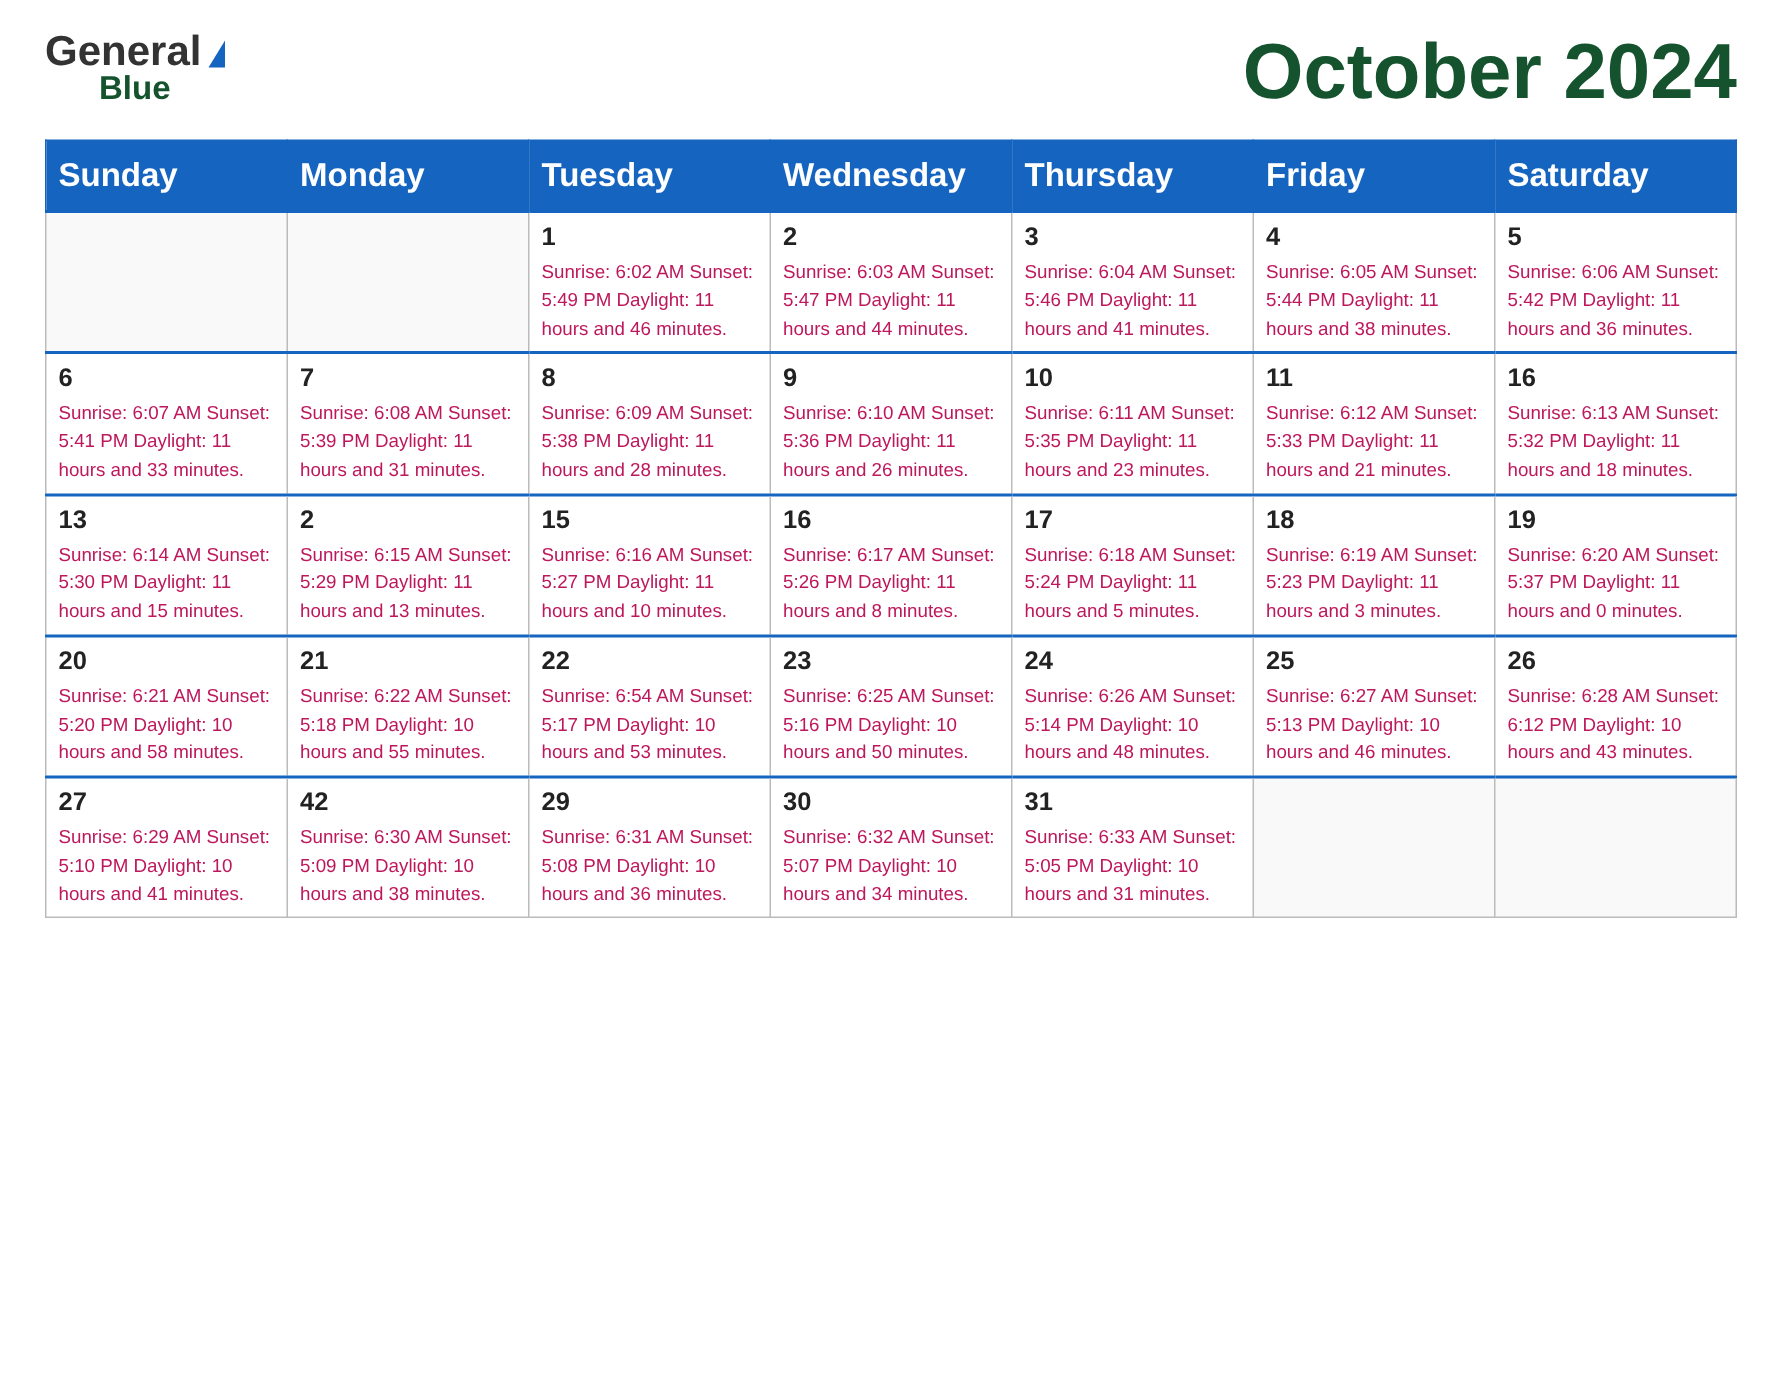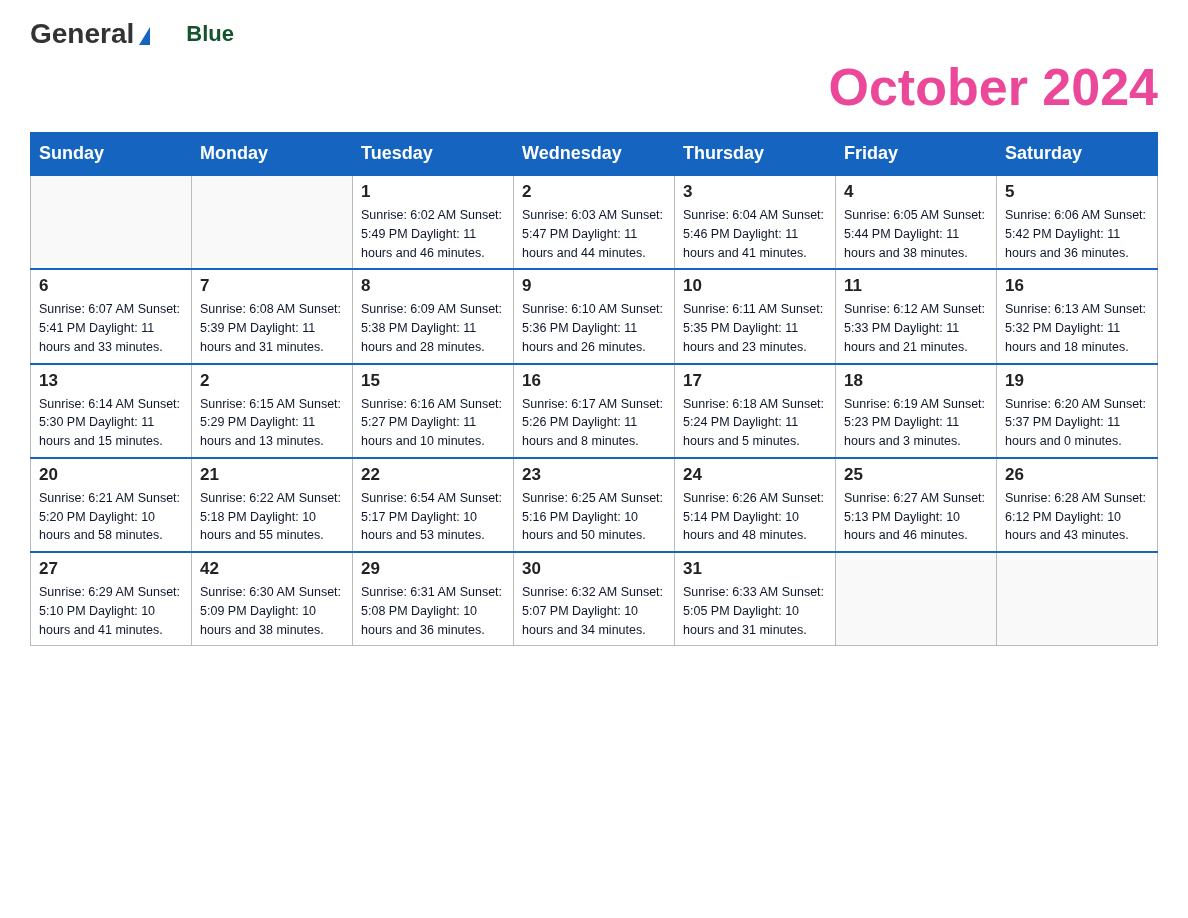--- a/index.html
+++ b/index.html
@@ -11,81 +11,80 @@
       min-height: 918px;
     }
     .header {
       display: flex;
       justify-content: space-between;
       align-items: flex-start;
       margin-bottom: 16px;
     }
     .logo {
       display: flex;
-      flex-direction: row;
-      align-items: center;
+      flex-direction: column;
+      align-items: flex-start;
     }
     .logo-text-general {
       font-size: 28px;
       font-weight: bold;
       color: #333;
       line-height: 1;
     }
     .logo-text-blue {
       font-size: 22px;
       font-weight: bold;
       color: #14532d;
       line-height: 1;
       margin-left: 36px;
     }
     .title-block {
       text-align: right;
     }
     .month-year {
       font-size: 52px;
       font-weight: bold;
-      color: #ec4899;
+      color: #14532d;
       line-height: 1.1;
-      margin-top: 39px;
     }
     .location {
       font-size: 22px;
       color: #444;
       margin-top: 4px;
     }
     .calendar {
       width: 100%;
       border-collapse: collapse;
       border: 1px solid #999;
     }
     .calendar th {
       background-color: #1565c0;
       color: #fff;
-      font-size: 18px;
+      font-size: 22px;
       font-weight: bold;
       padding: 10px 8px;
       text-align: left;
       border: 1px solid #1565c0;
     }
     .calendar td {
       vertical-align: top;
       border: 1px solid #bbb;
       padding: 6px 8px;
       width: 14.28%;
       min-height: 90px;
     }
     .day-number {
       font-size: 17px;
       font-weight: bold;
       color: #222;
       margin-bottom: 4px;
     }
     .day-info {
       font-size: 12.5px;
-      color: #0f172a;
+      color: #be185d;
       line-height: 1.5;
     }
     .empty-cell {
       background: #f9f9f9;
     }
     tr.week-row td {
       border-top: 2px solid #1565c0;
     }
   </style>
 </head>

